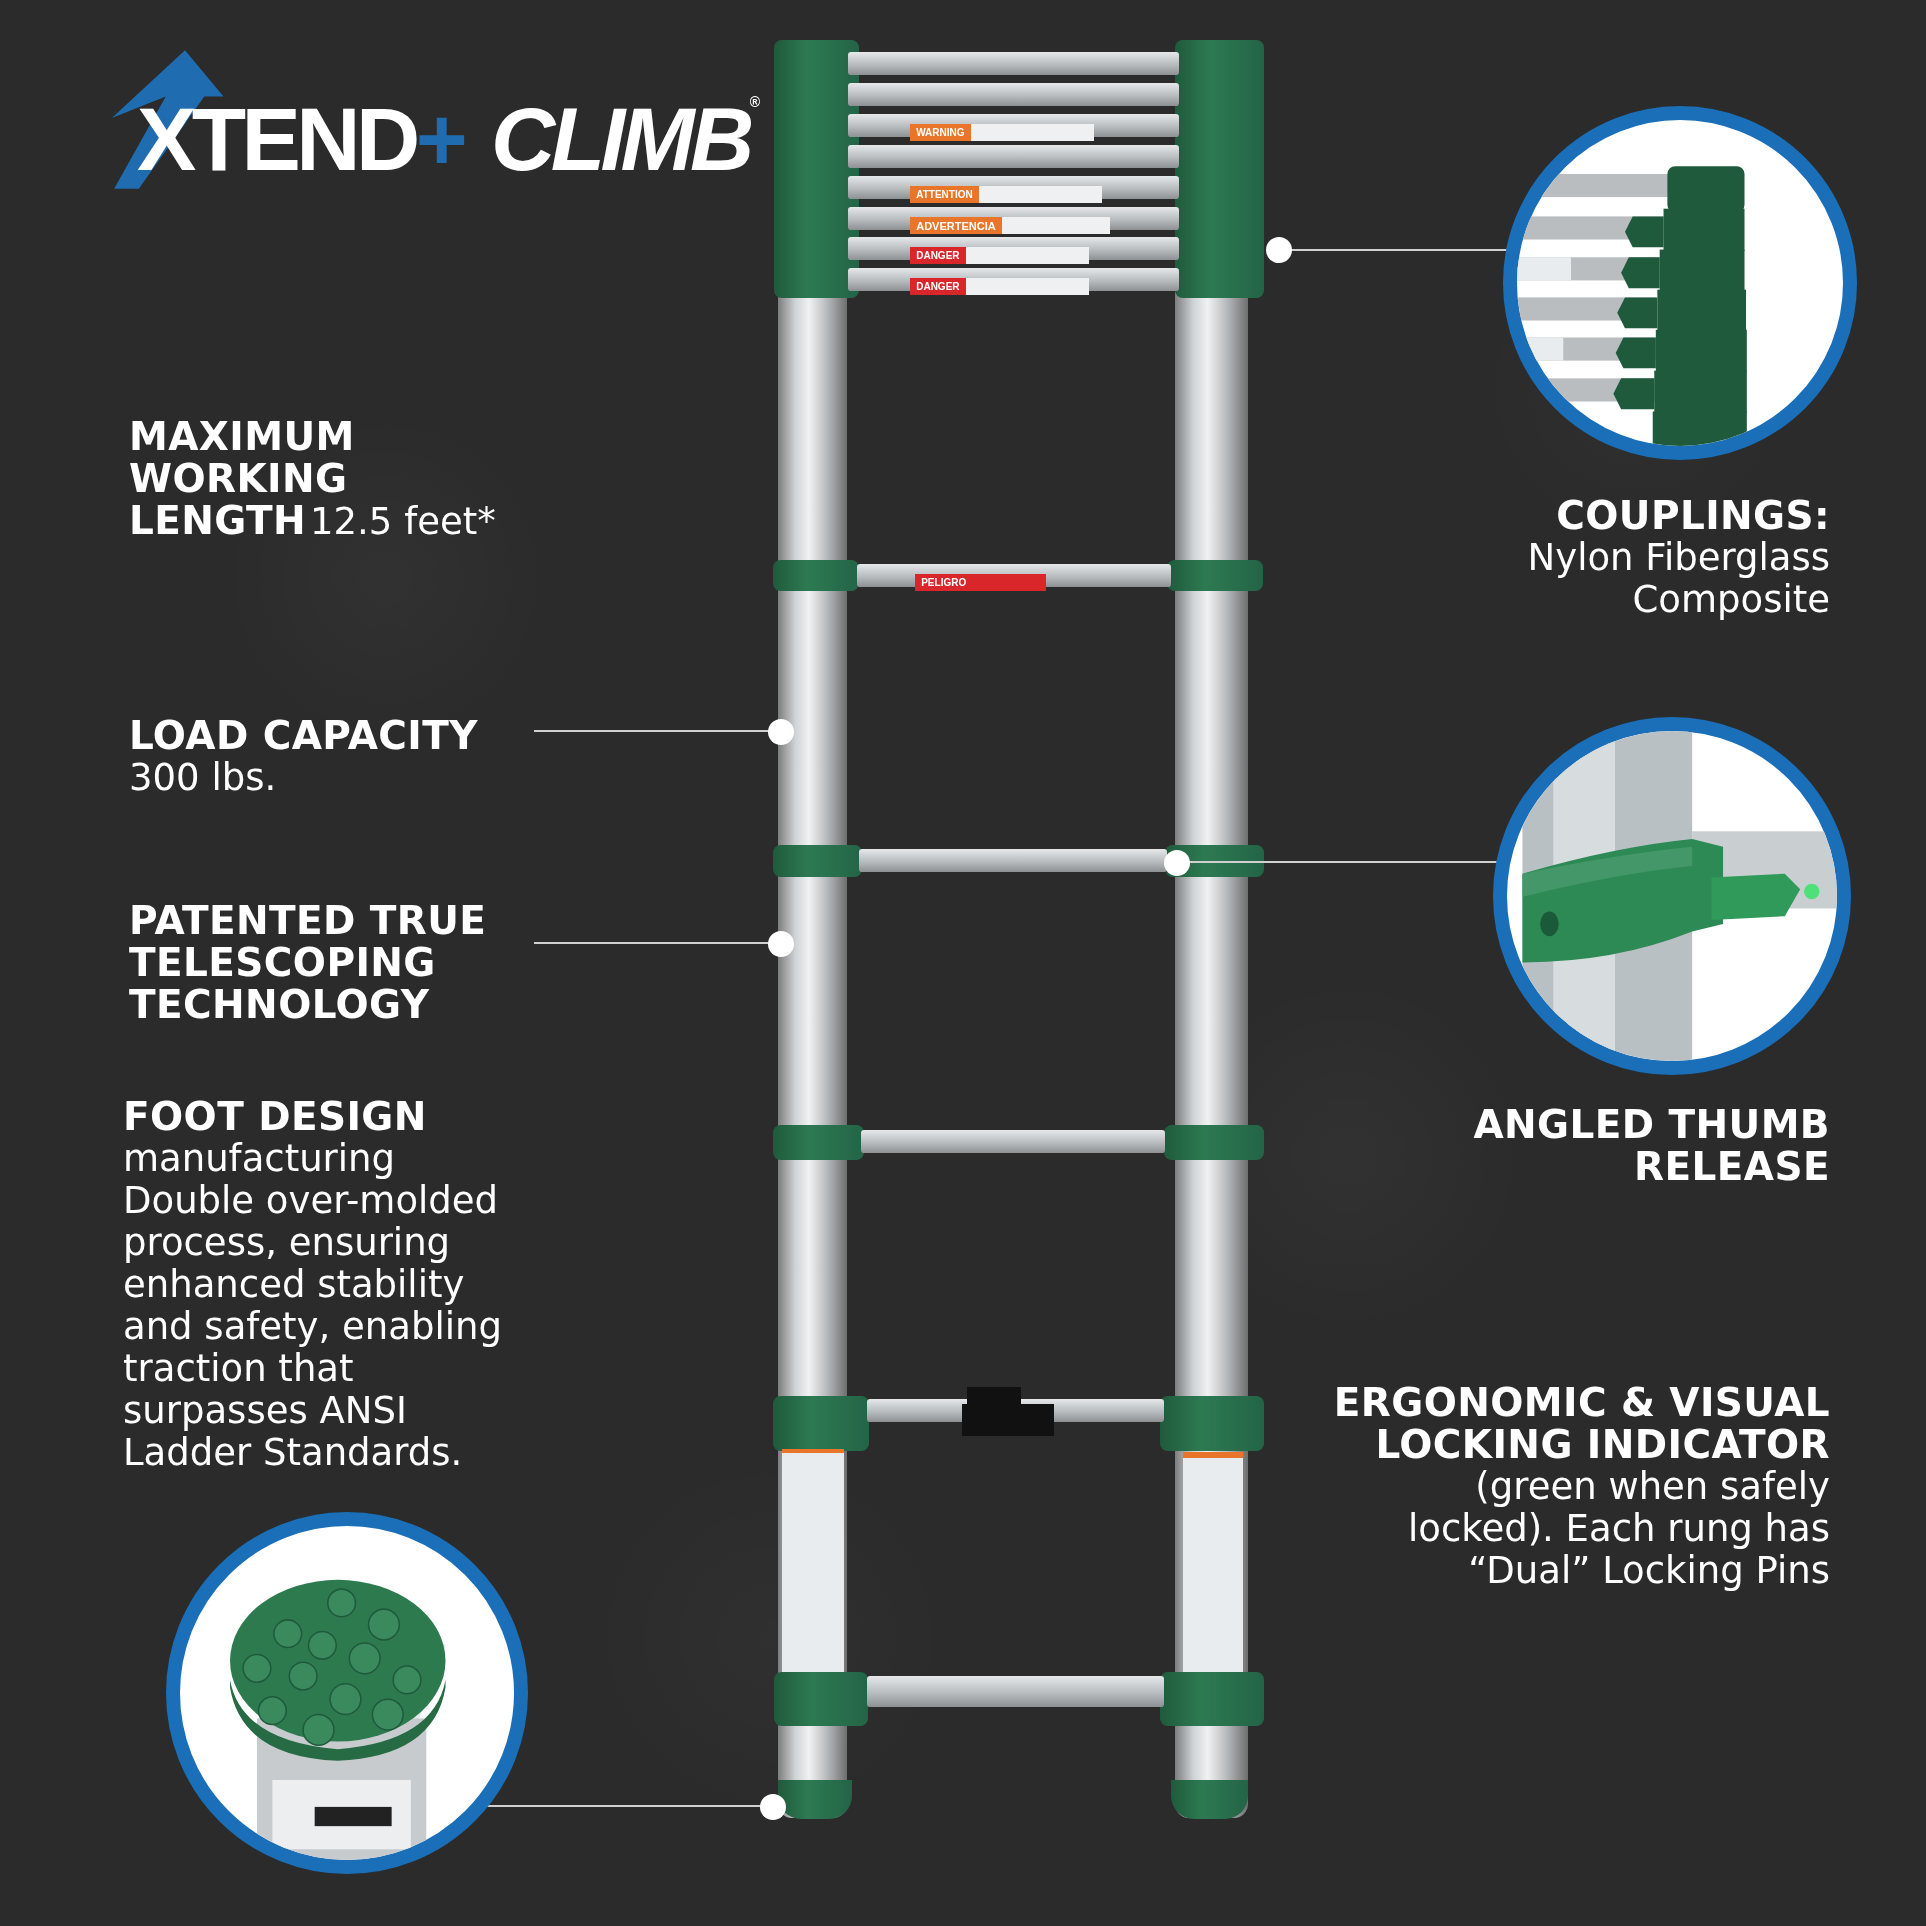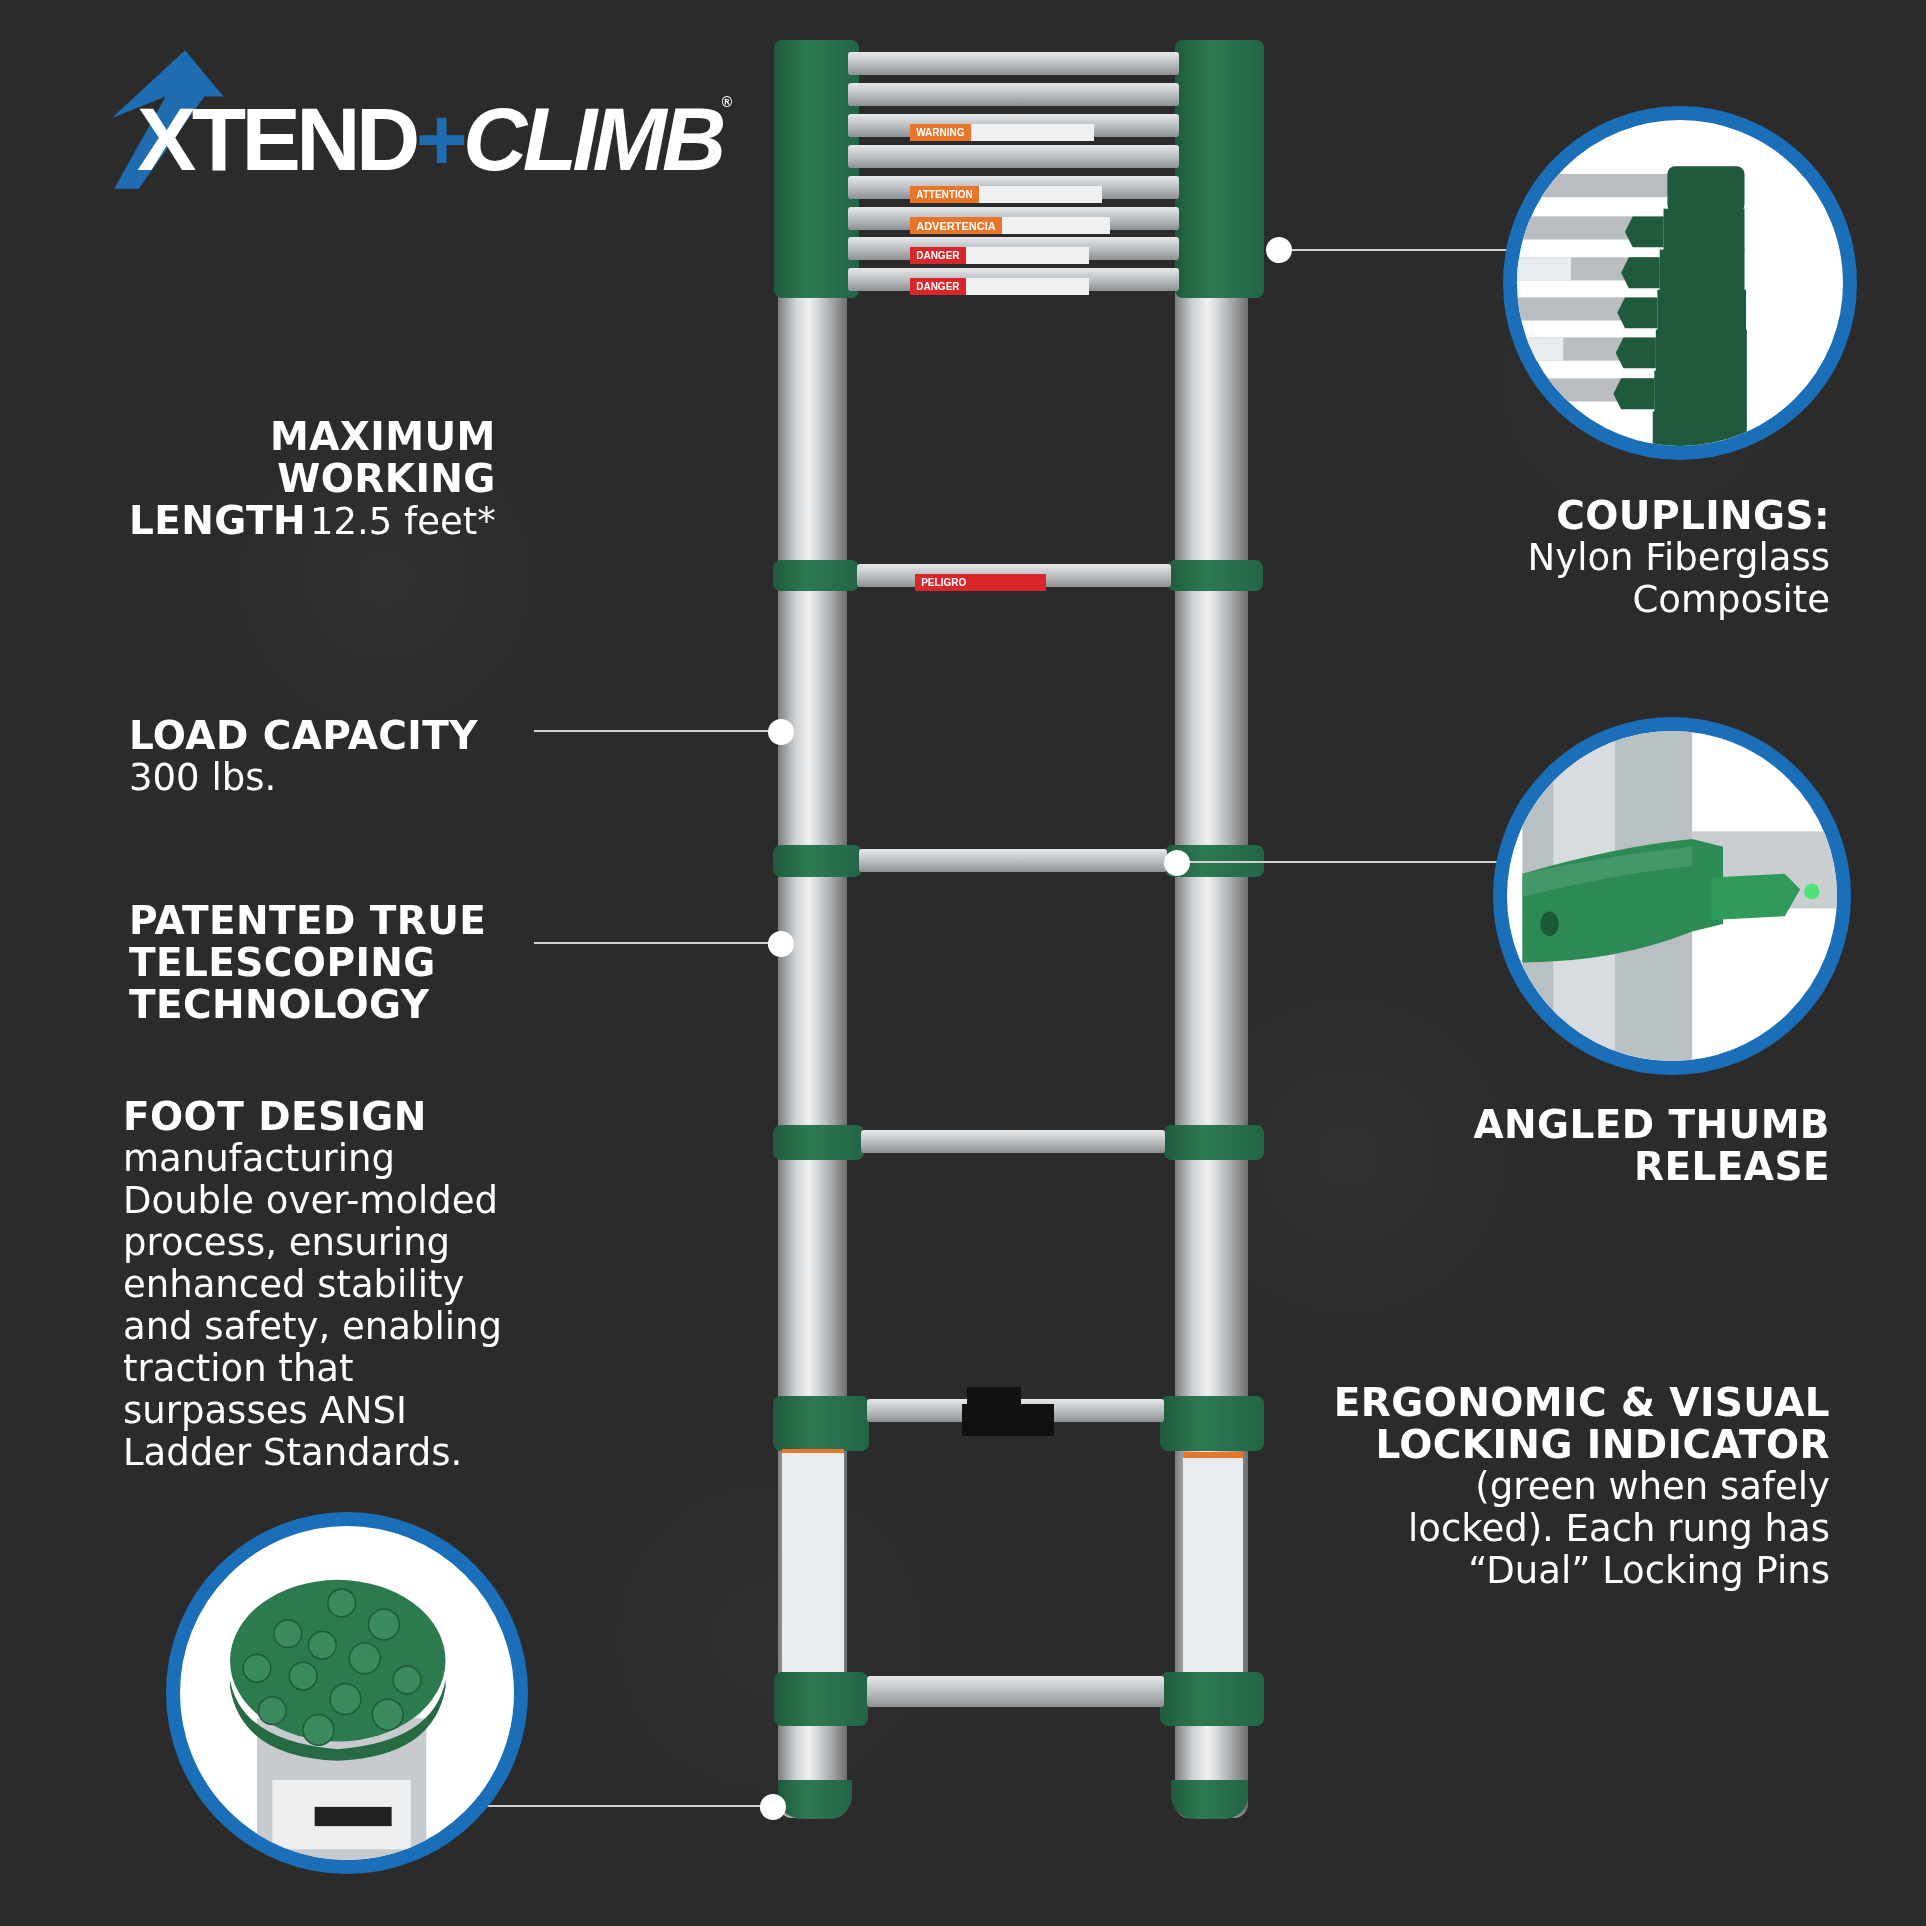--- a/index.html
+++ b/index.html
@@ -11,21 +11,21 @@
       radial-gradient(circle at 70% 60%, rgba(255,255,255,0.03) 0, transparent 10%),
       radial-gradient(circle at 40% 85%, rgba(255,255,255,0.025) 0, transparent 9%),
       radial-gradient(circle at 85% 20%, rgba(255,255,255,0.025) 0, transparent 7%);}
   .abs{position:absolute;}
   
   .logo{left:108px;top:50px;width:586px;height:139px;}
   .logo-text{position:absolute;left:29px;top:45px;font-weight:bold;font-size:89px;letter-spacing:-4.6px;
     font-family:"Liberation Sans",sans-serif;line-height:1;white-space:nowrap;}
   .logo-text .xtend{font-style:normal;}
   .logo-text .plus{color:#1f6db0;}
-  .logo-text .climb{font-style:italic;}
+  .logo-text .climb{font-style:italic;margin-left:28px;}
   .logo-text .reg{font-size:14px;vertical-align:top;letter-spacing:0;}
   
   .feat{font-family:"DejaVu Sans",sans-serif;}
   .feat .h{font-weight:bold;font-size:39px;line-height:42px;letter-spacing:0.4px;}
   .feat .b{font-weight:normal;font-size:37px;line-height:42px;}
   .right{text-align:right;}
   
   .line{position:absolute;height:2.3px;background:#d0d0d0;}
   .dot{position:absolute;width:26px;height:26px;border-radius:50%;background:#fff;transform:translate(-50%,-50%);}
   
@@ -49,21 +49,21 @@
 
 <div class="abs logo">
   <svg class="abs" style="left:0;top:0" width="154" height="139" viewBox="0 0 200 180">
     <polygon points="100,0 150,60 125,60 40,180 8,180 75,60 5,88" fill="#1f6db0"></polygon>
   </svg>
   <div class="logo-text">
     <span class="xtend">XTEND</span><span class="plus">+</span><span class="climb">CLIMB</span><span class="reg">®</span>
   </div>
 </div>
 
-<div class="abs feat" style="left:129px;top:416px;text-align:right;">
+<div class="abs feat" style="left:129px;top:416px;">
   <div class="h">MAXIMUM</div>
   <div class="h">WORKING</div>
   <div><span class="h">LENGTH</span> <span class="b">12.5 feet*</span></div>
 </div>
 
 <div class="abs feat" style="left:129px;top:715px;">
   <div class="h">LOAD CAPACITY</div>
   <div class="b">300 lbs.</div>
 </div>
 

